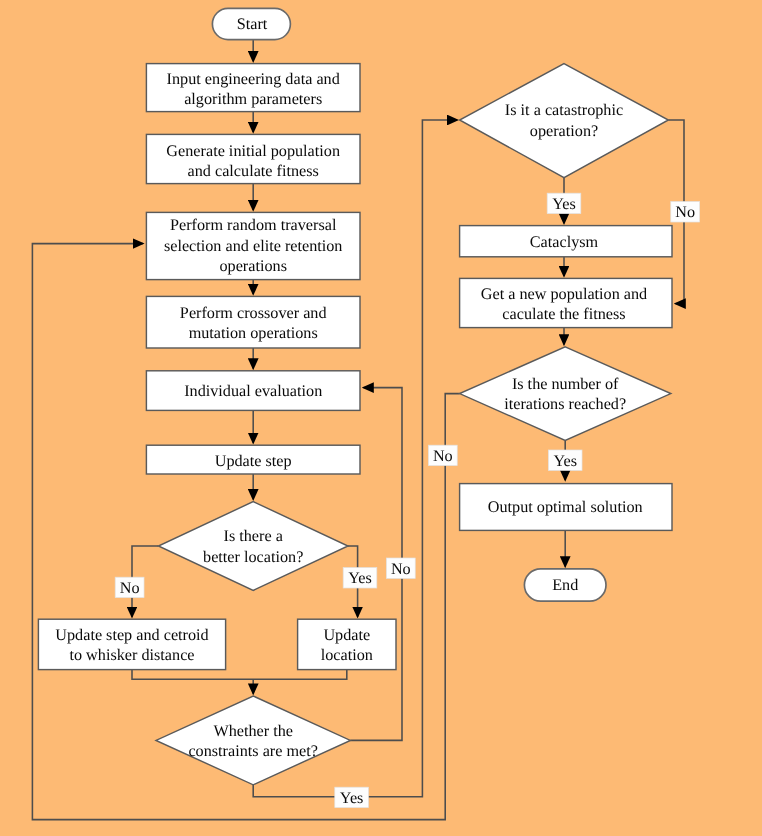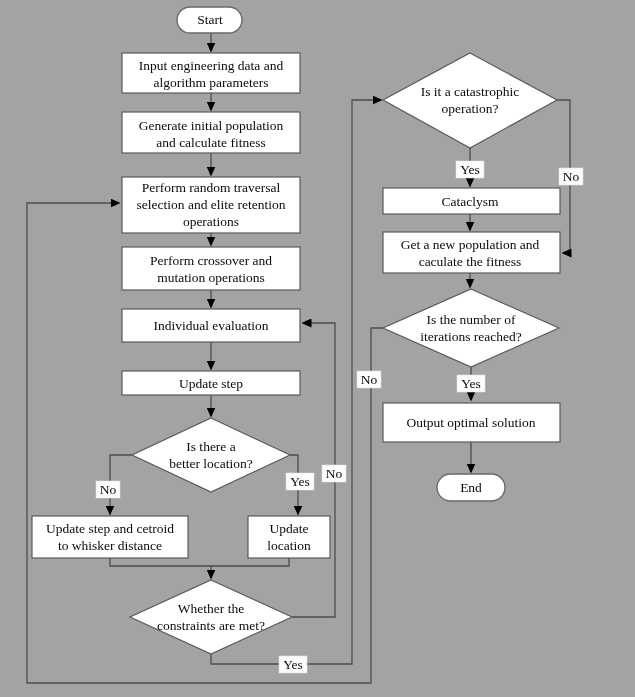--- a/index.html
+++ b/index.html
@@ -4,21 +4,21 @@
 <style>
   html, body {
     margin: 0;
     padding: 0;
     background: #ffffff;
   }
   #canvas-wrap {
     position: relative;
     width: 635px;
     height: 697px;
-    background: #a3a3a3;
+    background: #fdba74;
     overflow: hidden;
   }
   svg {
     display: block;
   }
   .node-shape {
     fill: #ffffff;
     stroke: #5a5a5a;
     stroke-width: 1.2;
   }

